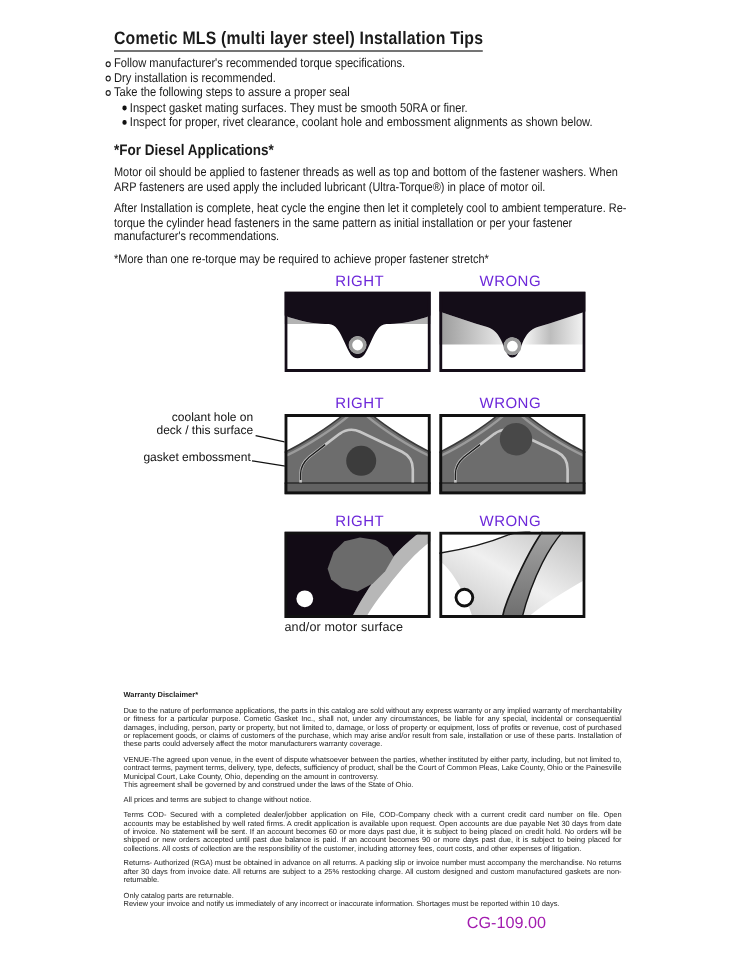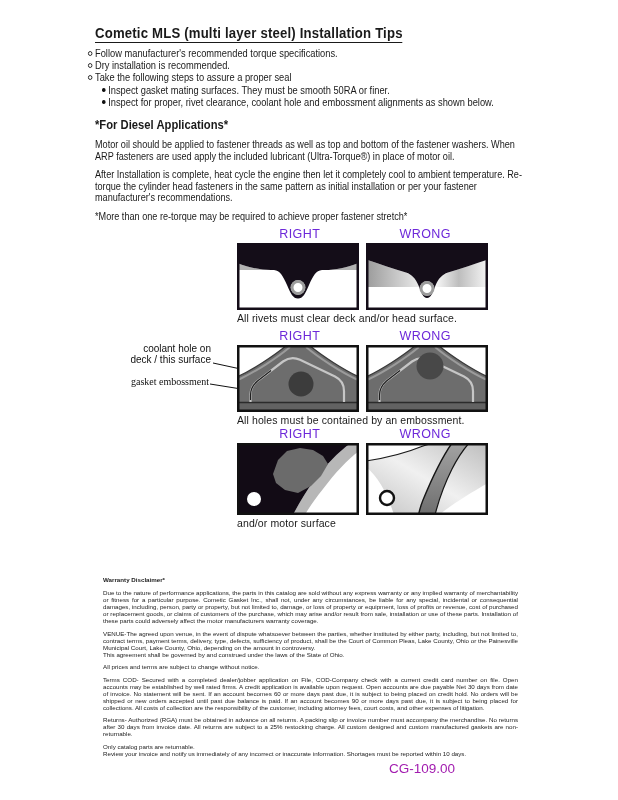--- a/index.html
+++ b/index.html
@@ -20,21 +20,21 @@
   .para{margin-top:7px;font-size:10.4px;line-height:11.6px;}
   
   .dgm{position:absolute;left:237px;width:251px;}
   .dgm-labels{display:flex;margin-bottom:2px;}
   .dgm-labels span{flex:1;text-align:center;font-size:12.5px;letter-spacing:.4px;color:#6d28d9;}
   .dgm-boxes{display:flex;gap:7px;}
   .dgm-boxes svg{display:block;}
   .dgm-caption{font-size:10.5px;letter-spacing:.1px;margin-top:3px;line-height:11px;}
   .lbl{position:absolute;font-size:10px;line-height:10.5px;text-align:right;width:122px;color:#111;}
   #lbl-coolant{left:89px;top:344px;}
-  #lbl-emboss{left:87px;top:377px;font-family:Liberation Serif, serif;}
+  #lbl-emboss{left:87px;top:377px;}
   #pointer-lines{position:absolute;left:105px;top:340px;}
   
   .fp{position:absolute;left:103px;top:576px;width:415px;font-size:6.2px;line-height:7px;text-align:justify;color:#222;}
   .fp-h{font-weight:bold;margin-bottom:6px;}
   .fp-p{margin:0 0 5.5px 0;}
   .fp-p.tight{margin-bottom:0;}
   
   .pageno{position:absolute;left:389px;top:761px;font-size:13.5px;color:#a21caf;}
 </style>
 </head>
@@ -86,21 +86,20 @@
       </defs>
       <rect width="122" height="67" fill="#ffffff"></rect>
       <path d="M0,16.5 C13,21 27,25.5 40,29.5 C44.5,31 48,34 50.7,38.5 C51.8,40.3 52.6,42.2 53.2,44 L0,44 Z" fill="url(#gL1)"></path>
       <path d="M122,16.5 C109,21 95,25.5 82,29.5 C77.5,31 74,34 71.3,38.5 C70.2,40.3 69.4,42.2 68.8,44 L122,44 Z" fill="url(#gR1)"></path>
       <path d="M0,0 H122 V16.5 C109,21 95,25.5 82,29.5 C76,31.5 72.5,35.5 69.5,42.5 C66.5,50 65,55 61,55 C57,55 55.5,50 52.5,42.5 C49.5,35.5 46,31.5 40,29.5 C27,25.5 13,21 0,16.5 Z" fill="#140d18"></path>
       <circle cx="61" cy="45.5" r="7.2" fill="#ffffff"></circle>
       <circle cx="61" cy="45.5" r="6" fill="none" stroke="#9c9c9c" stroke-width="3"></circle>
       <rect x="1.25" y="1.25" width="119.5" height="64.5" fill="none" stroke="#140d18" stroke-width="2.5"></rect>
     </svg>
   </div>
-  <div class="dgm-caption">All rivets must clear deck and/or head surface.</div>
 </div>
 
 <div class="lbl" id="lbl-coolant">
   <div>coolant hole on</div>
   <div>deck / this surface</div>
 </div>
 <div class="lbl" id="lbl-emboss">
   <div>gasket embossment</div>
 </div>
 <svg id="pointer-lines" width="200" height="60">
@@ -138,21 +137,20 @@
       <path d="M50,0 C37,11 15,25 0,32" stroke="#3a3a3a" stroke-width="1.3" fill="none"></path>
       <path d="M72,0 C85,11 107,25 122,32" stroke="#3a3a3a" stroke-width="1.3" fill="none"></path>
       <rect y="57.5" width="122" height="9.5" fill="#626262"></rect>
       <line x1="0" y1="57.5" x2="122" y2="57.5" stroke="#2b2b2b" stroke-width="1.3"></line>
       <path d="M13.5,57 L13.5,50 C13.5,44.5 16,39.5 21,35.5 L46,16.5 C51,13 57.5,12.3 63,14.8 L98,31.5 C104,34.5 107,40 107,46 L107,57" fill="none" stroke="#c6c6c6" stroke-width="2.2"></path>
       <path d="M13.5,55 L13.5,50 C13.5,45 16,40 20.5,36 L34,25.5" stroke="#1f1f1f" stroke-width="1.2" fill="none"></path>
       <circle cx="64" cy="21" r="13.5" fill="#484848"></circle>
       <rect x="1.25" y="1.25" width="119.5" height="64.5" fill="none" stroke="#111111" stroke-width="2.5"></rect>
     </svg>
   </div>
-  <div class="dgm-caption">All holes must be contained by an embossment.</div>
 </div>
 
 <div class="dgm" style="top:427px">
   <div class="dgm-labels">
     <span>RIGHT</span>
     <span>WRONG</span>
   </div>
   <div class="dgm-boxes">
     <svg width="122" height="72" viewBox="0 0 122 72">
       <rect width="122" height="72" fill="#ffffff"></rect>

